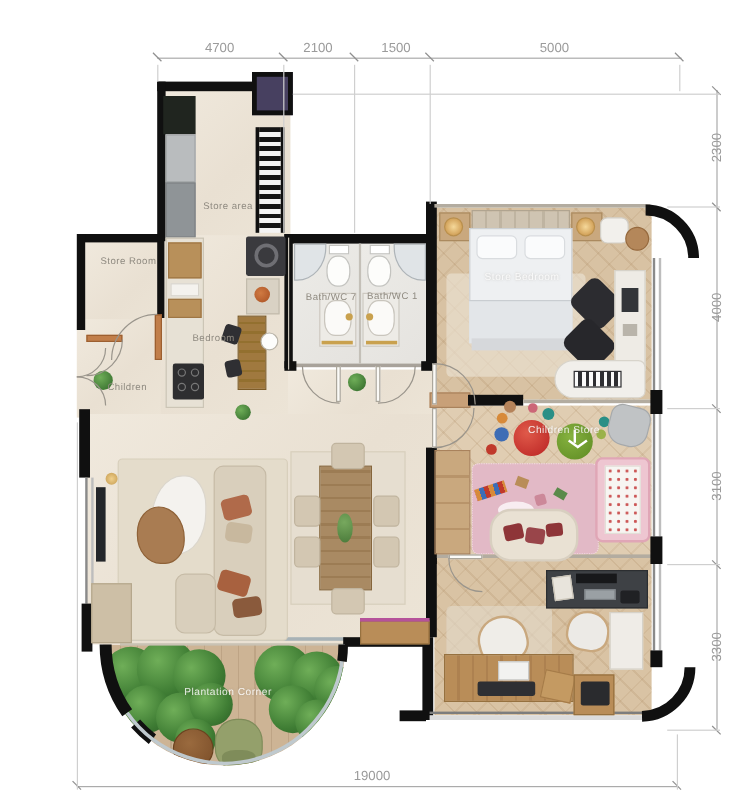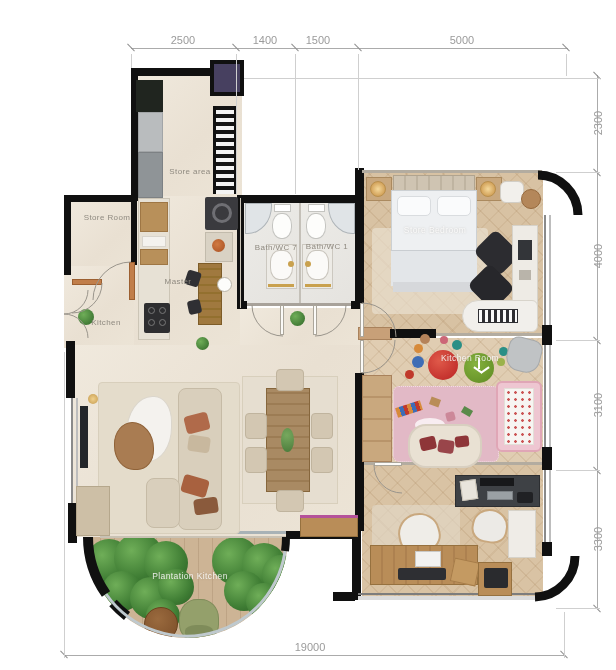--- a/index.html
+++ b/index.html
@@ -273,28 +273,28 @@
     <path d="M 88 290 A 24 24 0 0 1 64 314" stroke="#9a958c" stroke-width="1" fill="none"></path>
     <path d="M 64 314 A 24 24 0 0 1 88 338" stroke="#9a958c" stroke-width="1" fill="none"></path>
     <path d="M 252 305 A 31 31 0 0 0 283 336" stroke="#9a958c" stroke-width="1" fill="none"></path>
     <path d="M 346 305 A 31 31 0 0 1 315 336" stroke="#9a958c" stroke-width="1" fill="none"></path>
     <path d="M 362 303 A 34 34 0 0 1 396 337" stroke="#9a958c" stroke-width="1" fill="none"></path>
     <path d="M 362 373 A 33 33 0 0 0 395 340" stroke="#9a958c" stroke-width="1" fill="none"></path>
     <path d="M 374 465 A 28 28 0 0 0 402 493" stroke="#9a958c" stroke-width="1" fill="none"></path>
   </svg>
 
   <div class="roomlabel" style="left:62px;top:213px;">Store Room</div>
-  <div class="roomlabel" style="left:61px;top:318px;">Kitchen</div>
+  <div class="roomlabel" style="left:61px;top:318px;">Children</div>
   <div class="roomlabel" style="left:145px;top:167px;">Store area</div>
-  <div class="roomlabel" style="left:133px;top:277px;">Master</div>
+  <div class="roomlabel" style="left:133px;top:277px;">Bedroom</div>
   <div class="roomlabel" style="left:231px;top:243px;">Bath/WC 7</div>
   <div class="roomlabel" style="left:282px;top:242px;">Bath/WC 1</div>
   <div class="roomlabel faint" style="left:390px;top:225px;">Store Bedroom</div>
-  <div class="roomlabel faint" style="left:425px;top:353px;">Kitchen Room</div>
-  <div class="roomlabel faint" style="left:145px;top:571px;">Plantation Kitchen</div>
+  <div class="roomlabel faint" style="left:425px;top:353px;">Children Store</div>
+  <div class="roomlabel faint" style="left:145px;top:571px;">Plantation Corner</div>
 
   <div class="dimline" style="left:131px;top:48px;width:437px;height:1px;"></div>
   <div class="dimline" style="left:597px;top:75px;width:1px;height:533px;"></div>
   <div class="dimline" style="left:64px;top:655px;width:501px;height:1px;"></div>
 
   <div class="tick" style="left:126px;top:47px;"></div>
   <div class="tick" style="left:231px;top:47px;"></div>
   <div class="tick" style="left:290px;top:47px;"></div>
   <div class="tick" style="left:353px;top:47px;"></div>
   <div class="tick" style="left:561px;top:47px;"></div>
@@ -312,23 +312,23 @@
   <div class="xline" style="left:358px;top:54px;width:1px;height:116px;"></div>
   <div class="xline" style="left:566px;top:54px;width:1px;height:22px;"></div>
   <div class="xline" style="left:244px;top:78px;width:356px;height:1px;"></div>
   <div class="xline" style="left:556px;top:172px;width:44px;height:1px;"></div>
   <div class="xline" style="left:556px;top:340px;width:44px;height:1px;"></div>
   <div class="xline" style="left:556px;top:470px;width:44px;height:1px;"></div>
   <div class="xline" style="left:556px;top:608px;width:44px;height:1px;"></div>
   <div class="xline" style="left:64px;top:352px;width:1px;height:306px;"></div>
   <div class="xline" style="left:564px;top:612px;width:1px;height:46px;"></div>
 
-  <div class="dimlabel" style="left:153px;top:33px;">2500</div>
-  <div class="dimlabel" style="left:235px;top:33px;">1400</div>
-  <div class="dimlabel" style="left:288px;top:33px;">1500</div>
+  <div class="dimlabel" style="left:153px;top:33px;">4700</div>
+  <div class="dimlabel" style="left:235px;top:33px;">2100</div>
+  <div class="dimlabel" style="left:300px;top:33px;">1500</div>
   <div class="dimlabel" style="left:432px;top:33px;">5000</div>
   <div class="dimlabel rot" style="left:570px;top:116px;">2300</div>
   <div class="dimlabel rot" style="left:570px;top:249px;">4000</div>
   <div class="dimlabel rot" style="left:570px;top:398px;">3100</div>
   <div class="dimlabel rot" style="left:570px;top:532px;">3300</div>
   <div class="dimlabel" style="left:280px;top:640px;">19000</div>
 
 </div>
 
 </body></html>

